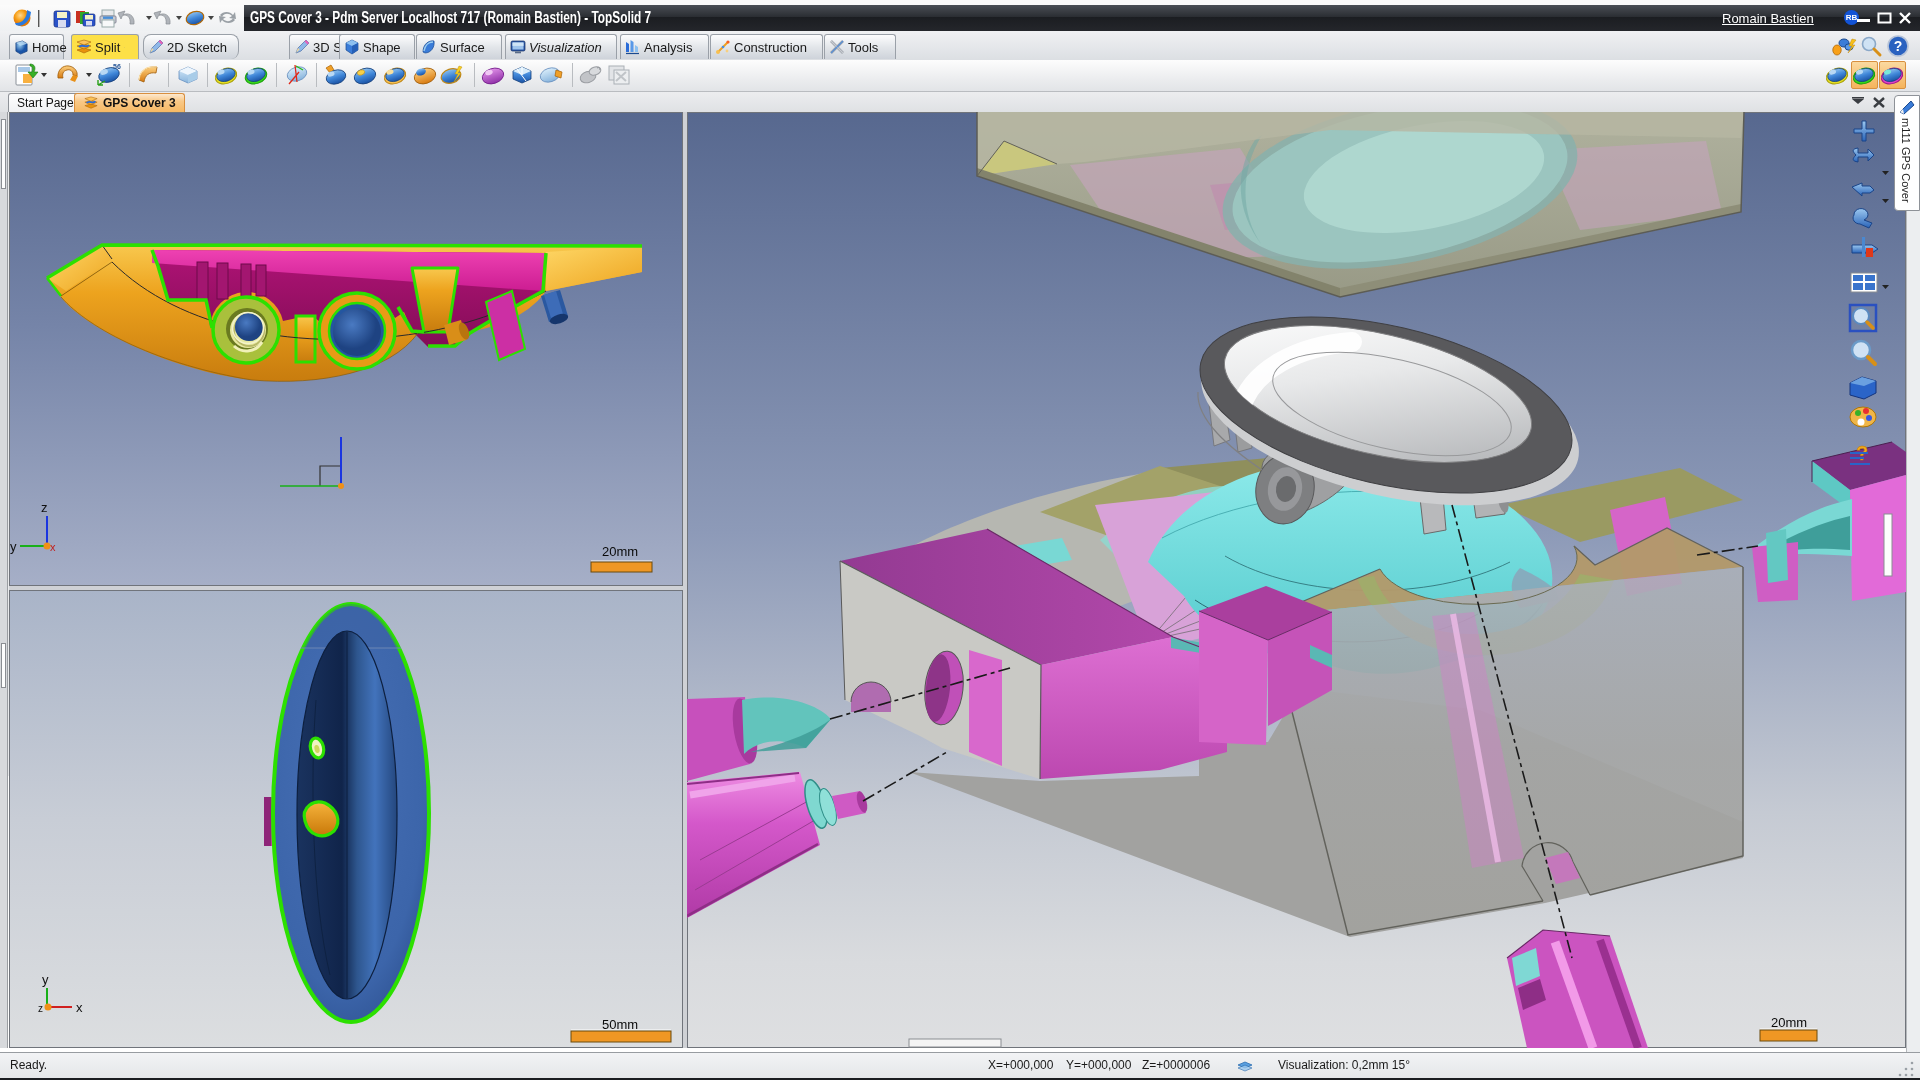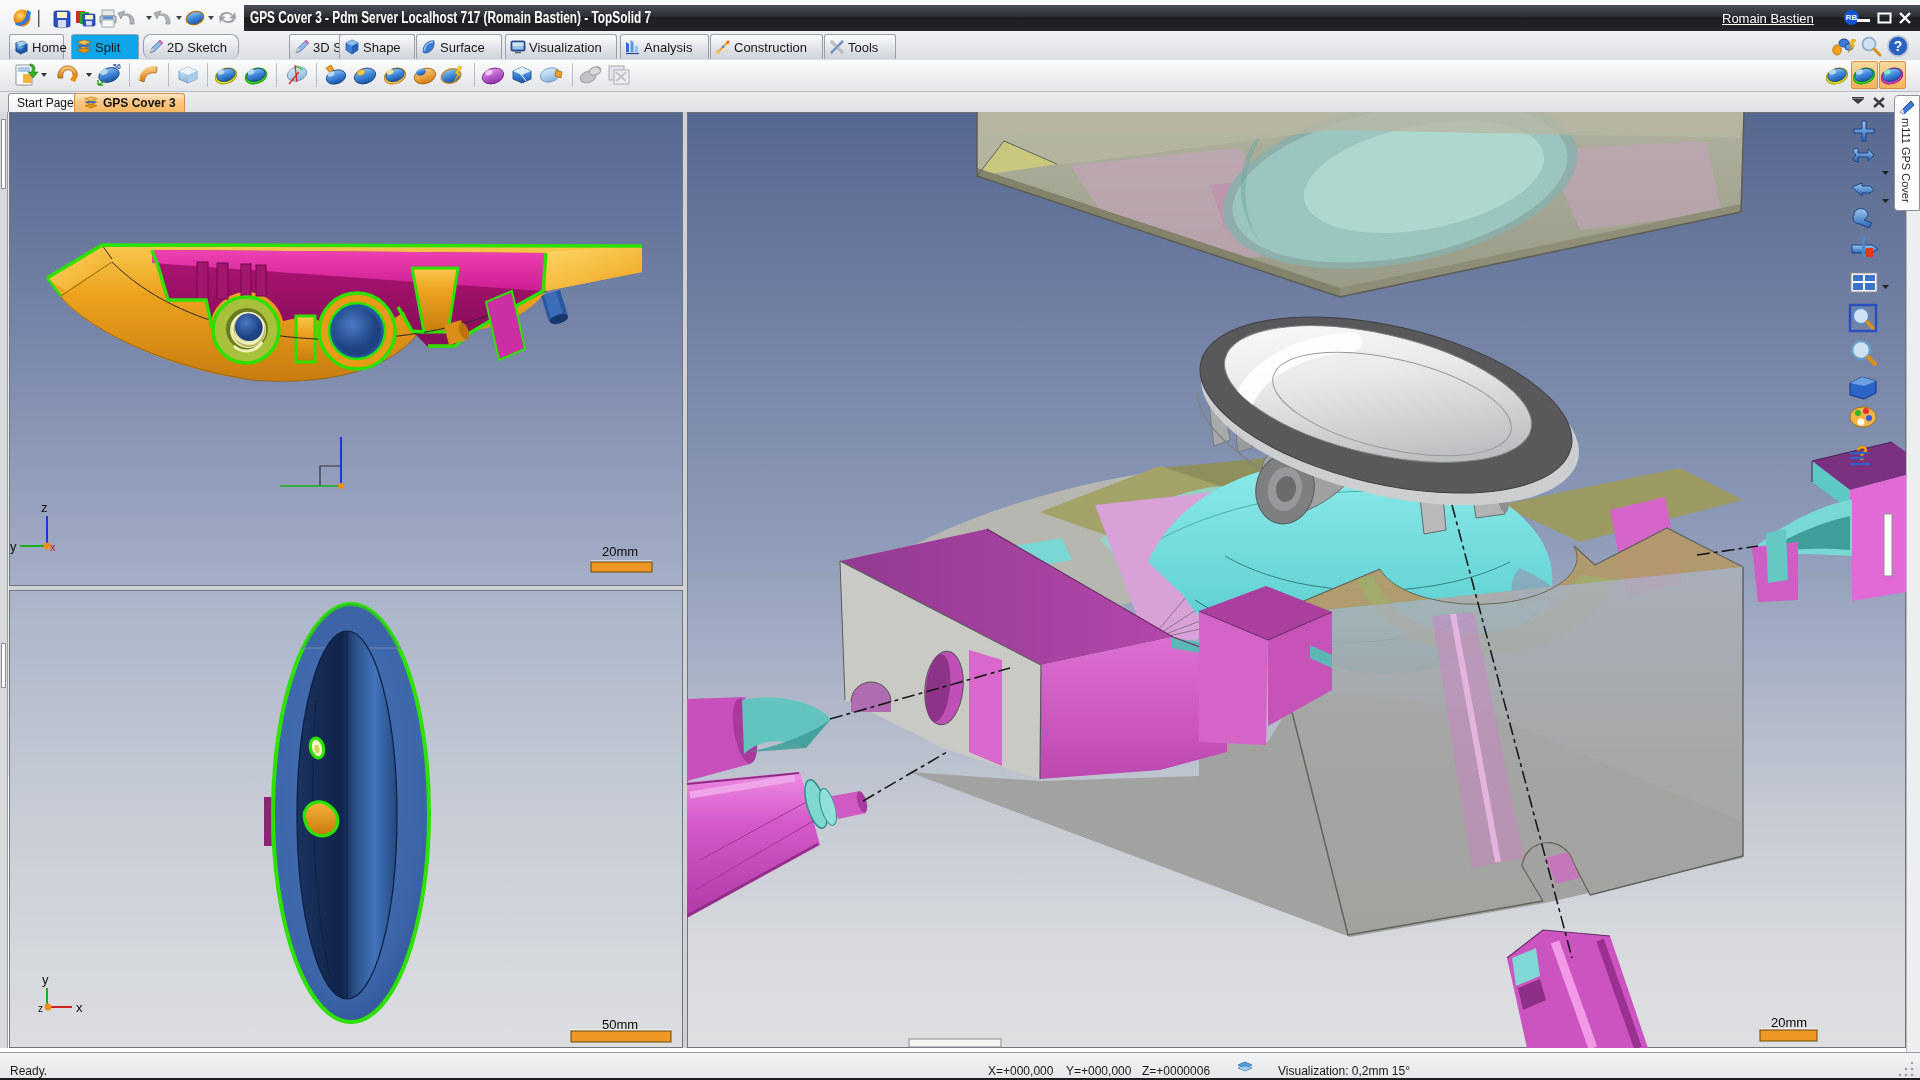--- a/index.html
+++ b/index.html
@@ -16,21 +16,21 @@
 .ttxt{top:9px;color:#fff;font-size:16px;font-weight:bold;white-space:nowrap;transform:scaleX(.74);transform-origin:0 0;}
 #user{top:11px;left:1722px;color:#fff;font-size:13px;text-decoration:underline;}
 #rb{left:1824px;top:10px;width:15px;height:15px;border-radius:50%;background:#1253d6;color:#fff;
  font-size:8px;font-weight:bold;text-align:center;line-height:15px;margin-left:20px;}
 
 #ribbon{left:0;top:31px;width:1920px;height:29px;background:linear-gradient(#f0f1f3,#dcdfe3);border-bottom:1px solid #fff;}
 .rtab{position:absolute;top:34px;height:25px;border:1px solid #9aa0a8;border-bottom:none;
  border-radius:3px 3px 0 0;background:linear-gradient(#fdfdfe,#e3e6ea 50%,#ced3da);
  font-size:13px;color:#1a1a1a;display:flex;align-items:center;padding:0 13px 0 4px;box-sizing:border-box;white-space:nowrap;}
 .rtab svg:first-child{flex:none;}
-.rtab.active{background:#0ea5e9;}
+.rtab.active{background:#fde047;}
 .rtab .lbl{margin:0 4px 0 3px;}
 .chev{display:inline-block;width:13px;height:13px;}
 
 #toolbar{left:0;top:60px;width:1920px;height:31px;background:linear-gradient(#fdfdfd,#ecedef 60%,#e2e4e7);border-bottom:1px solid #b9bcc0;}
 .sep{position:absolute;top:63px;width:1px;height:24px;background:#b9bcc0;}
 .ticon{position:absolute;top:62px;width:26px;height:26px;}
 .obtn{position:absolute;top:61px;width:27px;height:28px;background:linear-gradient(#fbd9a0,#f5b35c);border:1px solid #d89040;border-radius:2px;box-sizing:border-box;}
 
 #doctabs{left:0;top:92px;width:1920px;height:20px;background:linear-gradient(#ecedef,#dfe1e4);}
 .dtab{position:absolute;top:93px;height:19px;border:1px solid #8e9298;border-bottom:none;border-radius:3px 3px 0 0;
@@ -42,21 +42,21 @@
 #vp1{left:9px;top:112px;width:674px;height:474px;background:linear-gradient(#57688f,#7584a8 45%,#a6afc7);box-shadow:inset 0 0 0 1px #70747b;}
 #vp2{left:9px;top:590px;width:674px;height:458px;background:linear-gradient(#a9b4c8,#c8cdd6 50%,#dcdee0);box-shadow:inset 0 0 0 1px #70747b;}
 #hdiv{left:9px;top:586px;width:674px;height:4px;background:#cfd1d5;}
 #vdiv{left:683px;top:112px;width:4px;height:936px;background:#cfd1d5;}
 #vp3{left:687px;top:112px;width:1219px;height:936px;background:linear-gradient(#57688f 0px,#8d9ab8 420px,#c5cad3 700px,#d9dbde 850px,#dedfe1);box-shadow:inset 0 0 0 1px #70747b;}
 #rpanel{left:1906px;top:112px;width:14px;height:940px;background:#eceef0;border-left:1px solid #b5b8bc;box-sizing:border-box;}
 #vtab{left:1894px;top:95px;width:26px;height:116px;background:#fff;border:1px solid #8e9298;border-radius:4px 0 0 4px;box-sizing:border-box;}
 #vtabtxt{left:1900px;top:118px;font-size:11px;color:#222;writing-mode:vertical-rl;z-index:6;}
 
 #status{left:0;top:1052px;width:1920px;height:26px;background:linear-gradient(#f2f3f5,#e4e6e9);border-top:1px solid #989ca1;font-size:12px;color:#1a1a1a;}
-#status span{position:absolute;top:11px;}
+#status span{position:absolute;top:5px;}
 #botborder{left:0;top:1078px;width:1920px;height:2px;background:#1b1d21;}
 .thumbv{position:absolute;background:#fdfdfd;border:1px solid #8a8d92;box-sizing:border-box;}
 </style>
 </head>
 <body>
 <div id="app">
  <div id="topwhite" class="abs"></div>
  <div id="titlebar" class="abs"></div>
  <div id="qatslant" class="abs"></div>
  <div id="qat" class="abs"></div>
@@ -191,21 +191,21 @@
         <svg width="16" height="16" viewBox="0 0 16 16">
           <path d="M2 13 C2 5,8 1,13 2 C14 8,10 14,4 14 Z" fill="#3a7cd8" stroke="#1a4a90" stroke-width=".7"></path>
           <path d="M3 12 C4 6,8 3,12 3" fill="none" stroke="#9fd0f0" stroke-width="1.4"></path>
         </svg>
         <span class="lbl">Surface</span>
         <svg class="chev" viewBox="0 0 11 12">
           <path d="M.5 1.5h10l-5 4.2z" fill="#70809f"></path>
           <path d="M.5 6.8h10l-5 4.2z" fill="#70809f"></path>
         </svg>
       </div>
-  <div class="rtab" style="left:505px;width:112px;">
+  <div class="rtab" style="left:505px;width:112px;font-style:italic;">
         <svg width="16" height="16" viewBox="0 0 16 16">
           <rect x="1" y="2" width="14" height="10" rx="1.5" fill="#2a58a8" stroke="#142c60" stroke-width=".7"></rect>
           <rect x="2.5" y="3.5" width="11" height="7" fill="#9fc4ec"></rect>
           <rect x="2.5" y="3.5" width="11" height="3.4" fill="#cfe4f6"></rect>
           <rect x="5" y="12.5" width="6" height="1.8" fill="#5a6c88"></rect>
         </svg>
         <span class="lbl">Visualization</span>
         <svg class="chev" viewBox="0 0 11 12">
           <path d="M.5 1.5h10l-5 4.2z" fill="#70809f"></path>
           <path d="M.5 6.8h10l-5 4.2z" fill="#70809f"></path>

